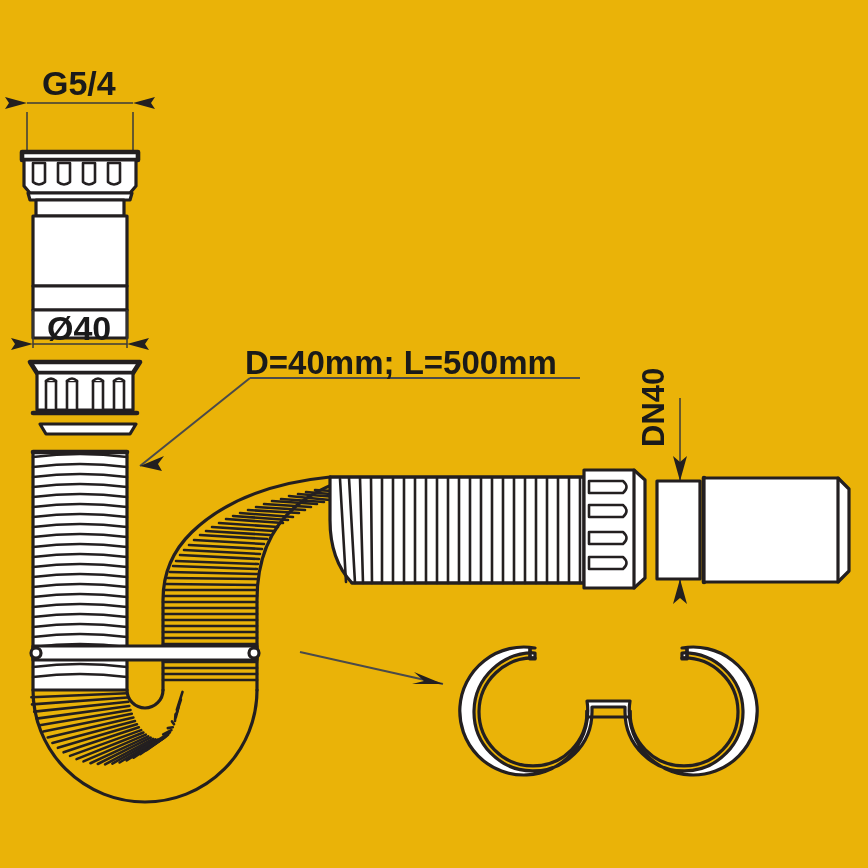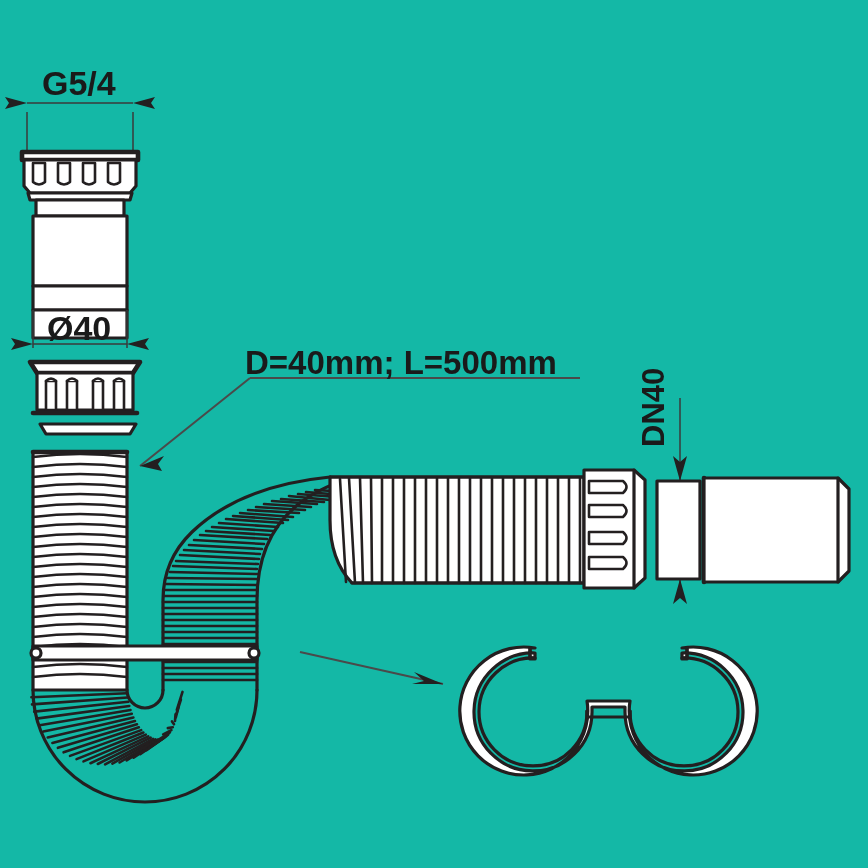--- a/index.html
+++ b/index.html
@@ -4,21 +4,21 @@
 <style>
   html, body {
     margin: 0;
     padding: 0;
     background: #ffffff;
   }
   #sheet {
     position: relative;
     width: 868px;
     height: 868px;
-    background: #14b8a6;
+    background: #eab308;
     overflow: hidden;
     font-family: "Liberation Sans", sans-serif;
   }
   #sheet svg {
     position: absolute;
     left: 0;
     top: 0;
     display: block;
   }
   .dimtext {

